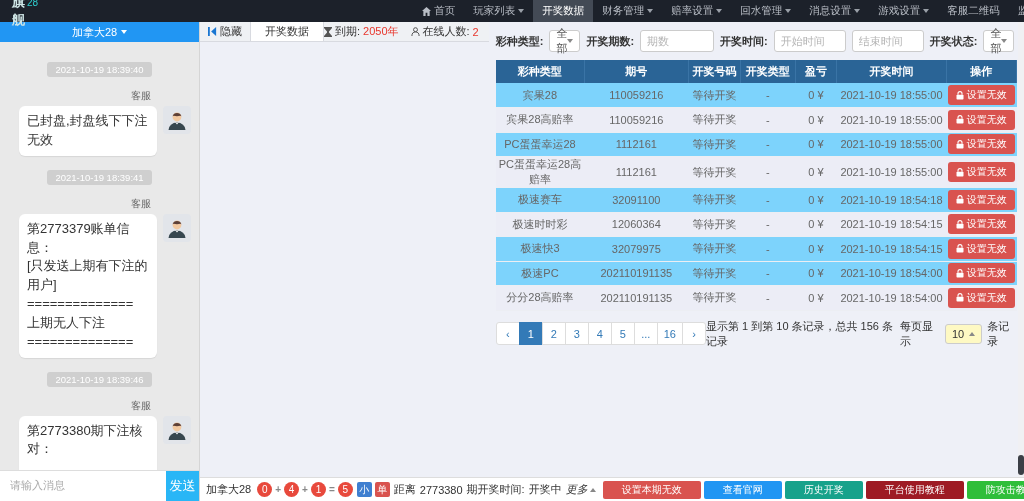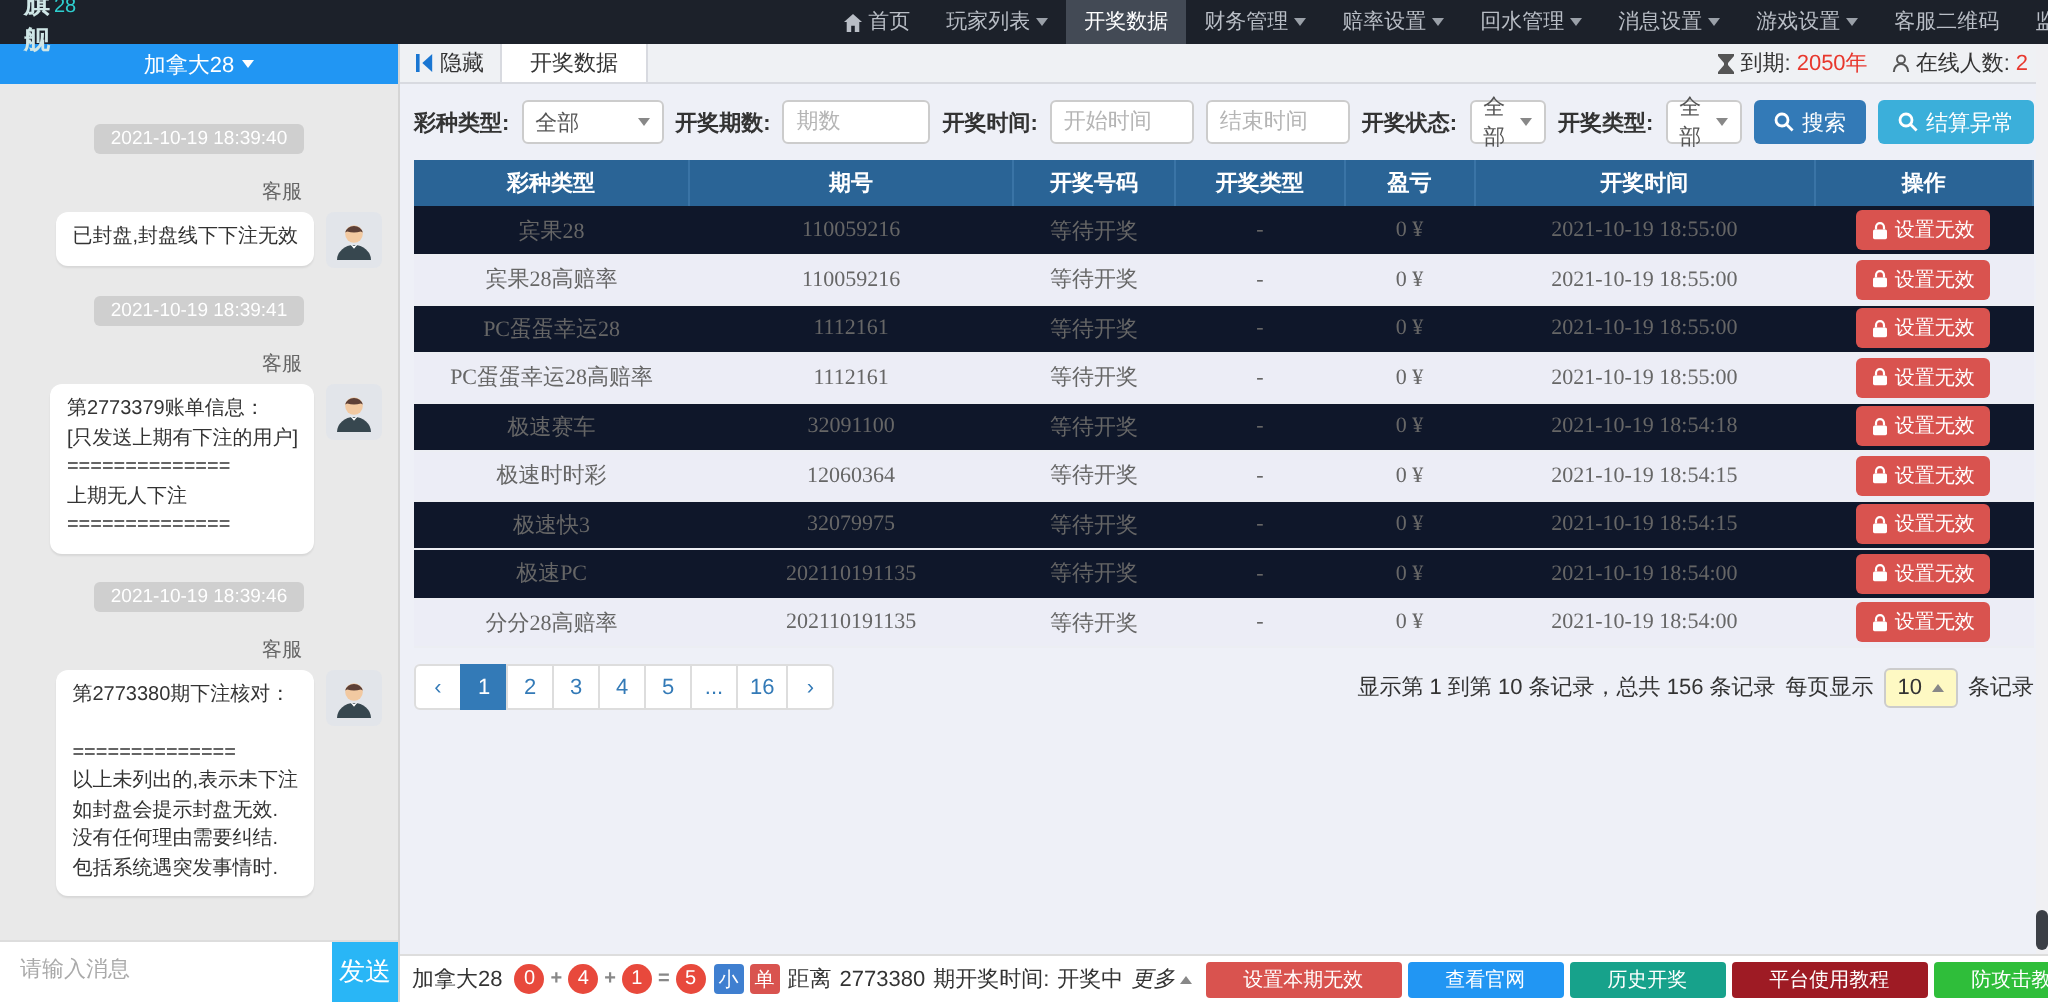--- a/index.html
+++ b/index.html
@@ -19,50 +19,50 @@
 
   
   .sidebar { position:absolute; left:0; top:22px; width:200px; height:479px; background:#e9e9e9; display:flex; flex-direction:column; border-right:1px solid #d5d5d5; }
   .sb-header { height:20px; background:#2196f3; color:#fff; display:flex; align-items:center; justify-content:center; gap:4px; font-size:11px; flex:0 0 auto; cursor:pointer; }
   .sb-header .caret-down { border-top-color:#fff; }
   .chat { flex:1 1 auto; overflow:hidden; padding:10px 6px 4px 6px; }
   .time-pill { width:fit-content; margin:10px auto 12px auto; background:#cfcfcf; color:#fff; font-size:9.5px; padding:2px 8px; border-radius:3px; }
   .msg { display:flex; flex-direction:column; align-items:flex-end; margin-bottom:14px; padding-right:2px; }
   .msg-sender { color:#666; font-size:10px; margin:0 40px 3px 0; }
   .msg-row { display:flex; align-items:flex-start; gap:6px; }
-  .bubble { background:#fff; border-radius:6px; padding:6px 8px; max-width:138px; color:#333; font-size:10px; line-height:1.45; white-space:pre-line; box-shadow:0 1px 1px rgba(0,0,0,0.08); }
+  .bubble { background:#fff; border-radius:6px; padding:6px 8px; max-width:138px; color:#333; font-size:13px; line-height:1.45; white-space:pre-line; box-shadow:0 1px 1px rgba(0,0,0,0.08); }
   .avatar { width:28px; height:28px; border-radius:4px; background:#e2e5ea; flex:0 0 auto; display:flex; align-items:center; justify-content:center; }
   .chat-input { flex:0 0 auto; height:31px; background:#fff; border-top:1px solid #ddd; display:flex; align-items:center; }
   .chat-input input { flex:1; border:none; outline:none; height:100%; padding:0 10px; font-size:11px; color:#333; font-family:Liberation Mono, monospace; }
   .chat-input input::placeholder { color:#aaa; }
   .send-btn { width:70px; height:100%; background:#29b6f6; color:#fff; border:none; font-size:13px; cursor:pointer; font-family:inherit; }
 
   
-  .main { position:absolute; left:200px; top:22px; width:824px; height:454px; display:flex; flex-direction:column; }
+  .main { position:absolute; left:200px; top:22px; width:824px; height:454px; display:flex; flex-direction:row; }
   .tabbar { height:20px; background:#eff1f4; border-bottom:1px solid #d8dae0; display:flex; align-items:center; flex:0 0 auto; }
   .hide-btn { display:flex; align-items:center; gap:3px; padding:0 8px; color:#333; cursor:pointer; height:100%; }
   .tab { height:100%; display:flex; align-items:center; padding:0 14px; background:#fff; border-right:1px solid #d8dae0; border-left:1px solid #d8dae0; color:#333; cursor:pointer; }
   .topinfo { margin-left:auto; display:flex; align-items:center; gap:12px; padding-right:10px; color:#333; }
   .topinfo .group { display:flex; align-items:center; gap:3px; }
   .red { color:#e8372d; }
   .content { flex:1 1 auto; padding:5px 7px; overflow:hidden; }
 
   
   .filters { display:flex; align-items:center; gap:6px; margin:3px 0 8px 0; flex-wrap:nowrap; }
   .f-label { font-weight:bold; color:#333; white-space:nowrap; }
   .f-select { background:#fff; border:1px solid #ccc; border-radius:3px; height:22px; display:flex; align-items:center; justify-content:space-between; padding:0 6px; color:#555; cursor:pointer; }
   .f-select .caret-down { border-top-color:#888; }
   .f-input { background:#fff; border:1px solid #ccc; border-radius:3px; height:22px; padding:0 6px; font-size:11px; color:#555; outline:none; font-family:inherit; }
   .f-input::placeholder { color:#b5b5b5; }
   .btn { display:flex; align-items:center; gap:4px; height:22px; padding:0 10px; border:none; border-radius:3px; color:#fff; font-size:11px; cursor:pointer; white-space:nowrap; font-family:inherit; }
   .btn-search { background:#337ab7; }
   .btn-settle { background:#3bafda; }
 
   
-  table.data { width:100%; border-collapse:collapse; background:#0f172a;font-family:Liberation Serif, serif; }
+  table.data { width:100%; border-collapse:collapse; background:#7dd3fc; }
   table.data th { background:#2a6496; color:#fff; font-weight:bold; font-size:11px; height:23px; text-align:center; border-right:1px solid #3a74a6; }
   table.data td { height:24.5px; text-align:center; color:#666; font-size:11px; border-bottom:1px solid #eceef3; }
   table.data tr.alt td { background:#ecedf6; }
   .btn-invalid { display:inline-flex; align-items:center; gap:3px; background:#d9534f; color:#fff; border:none; border-radius:3px; padding:3px 8px; font-size:10px; cursor:pointer; font-family:inherit; }
 
   
   .pager { display:flex; align-items:center; margin-top:8px; }
   .pages { display:flex; }
   .pg-btn { min-width:24px; height:23px; display:flex; align-items:center; justify-content:center; background:#fff; border:1px solid #ddd; margin-left:-1px; color:#337ab7; cursor:pointer; padding:0 6px; }
   .pg-btn:first-child { margin-left:0; border-radius:3px 0 0 3px; }

